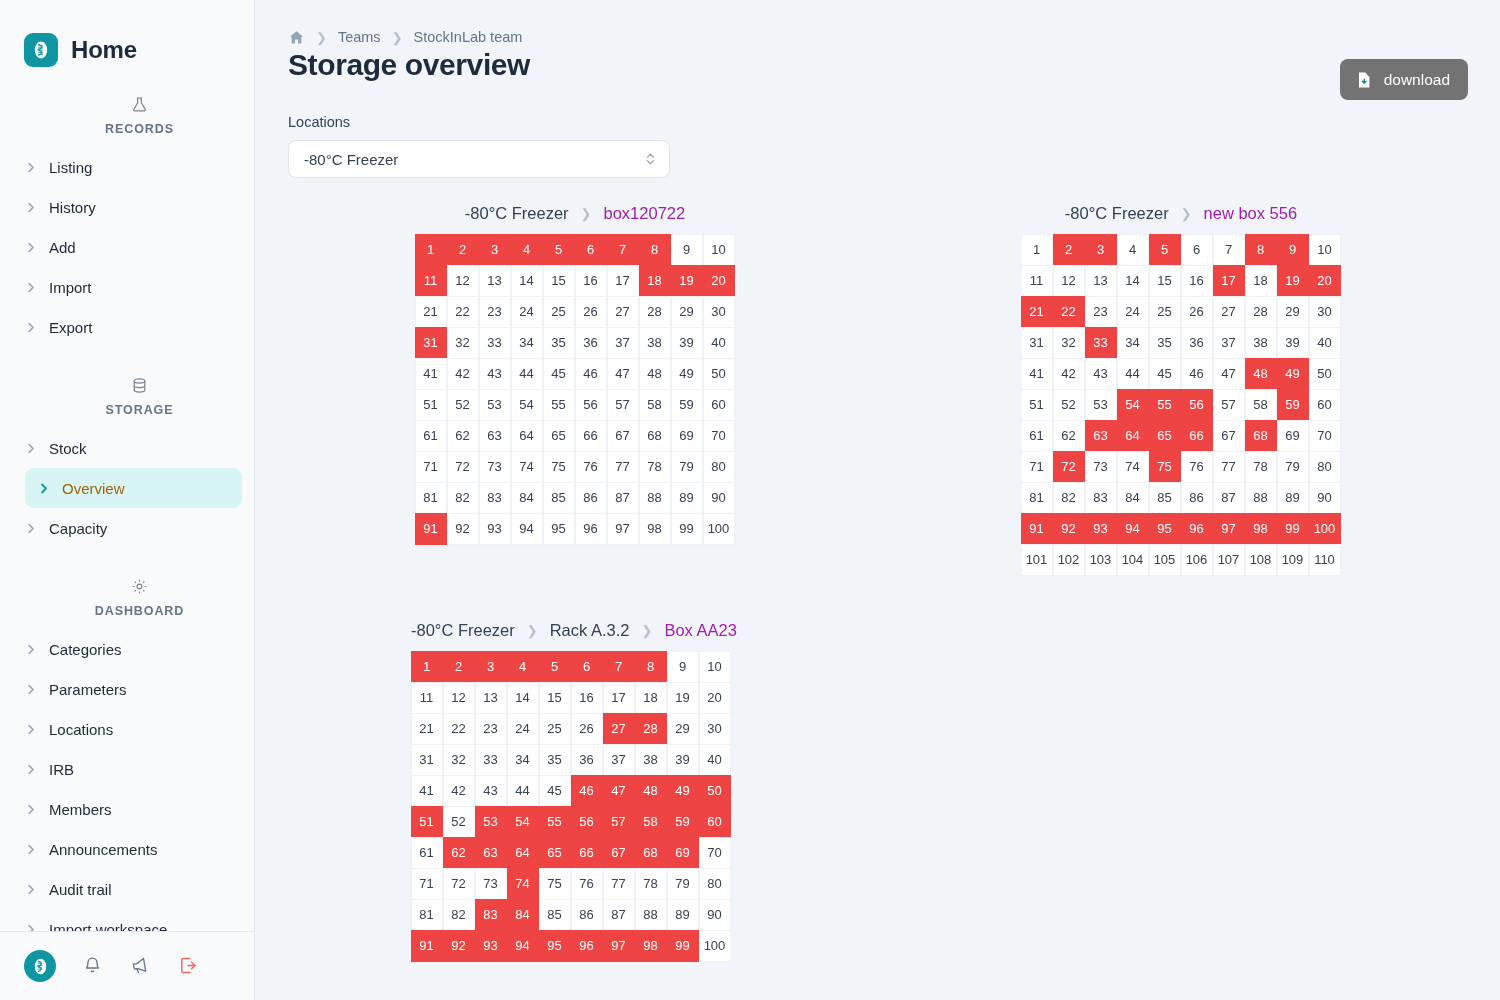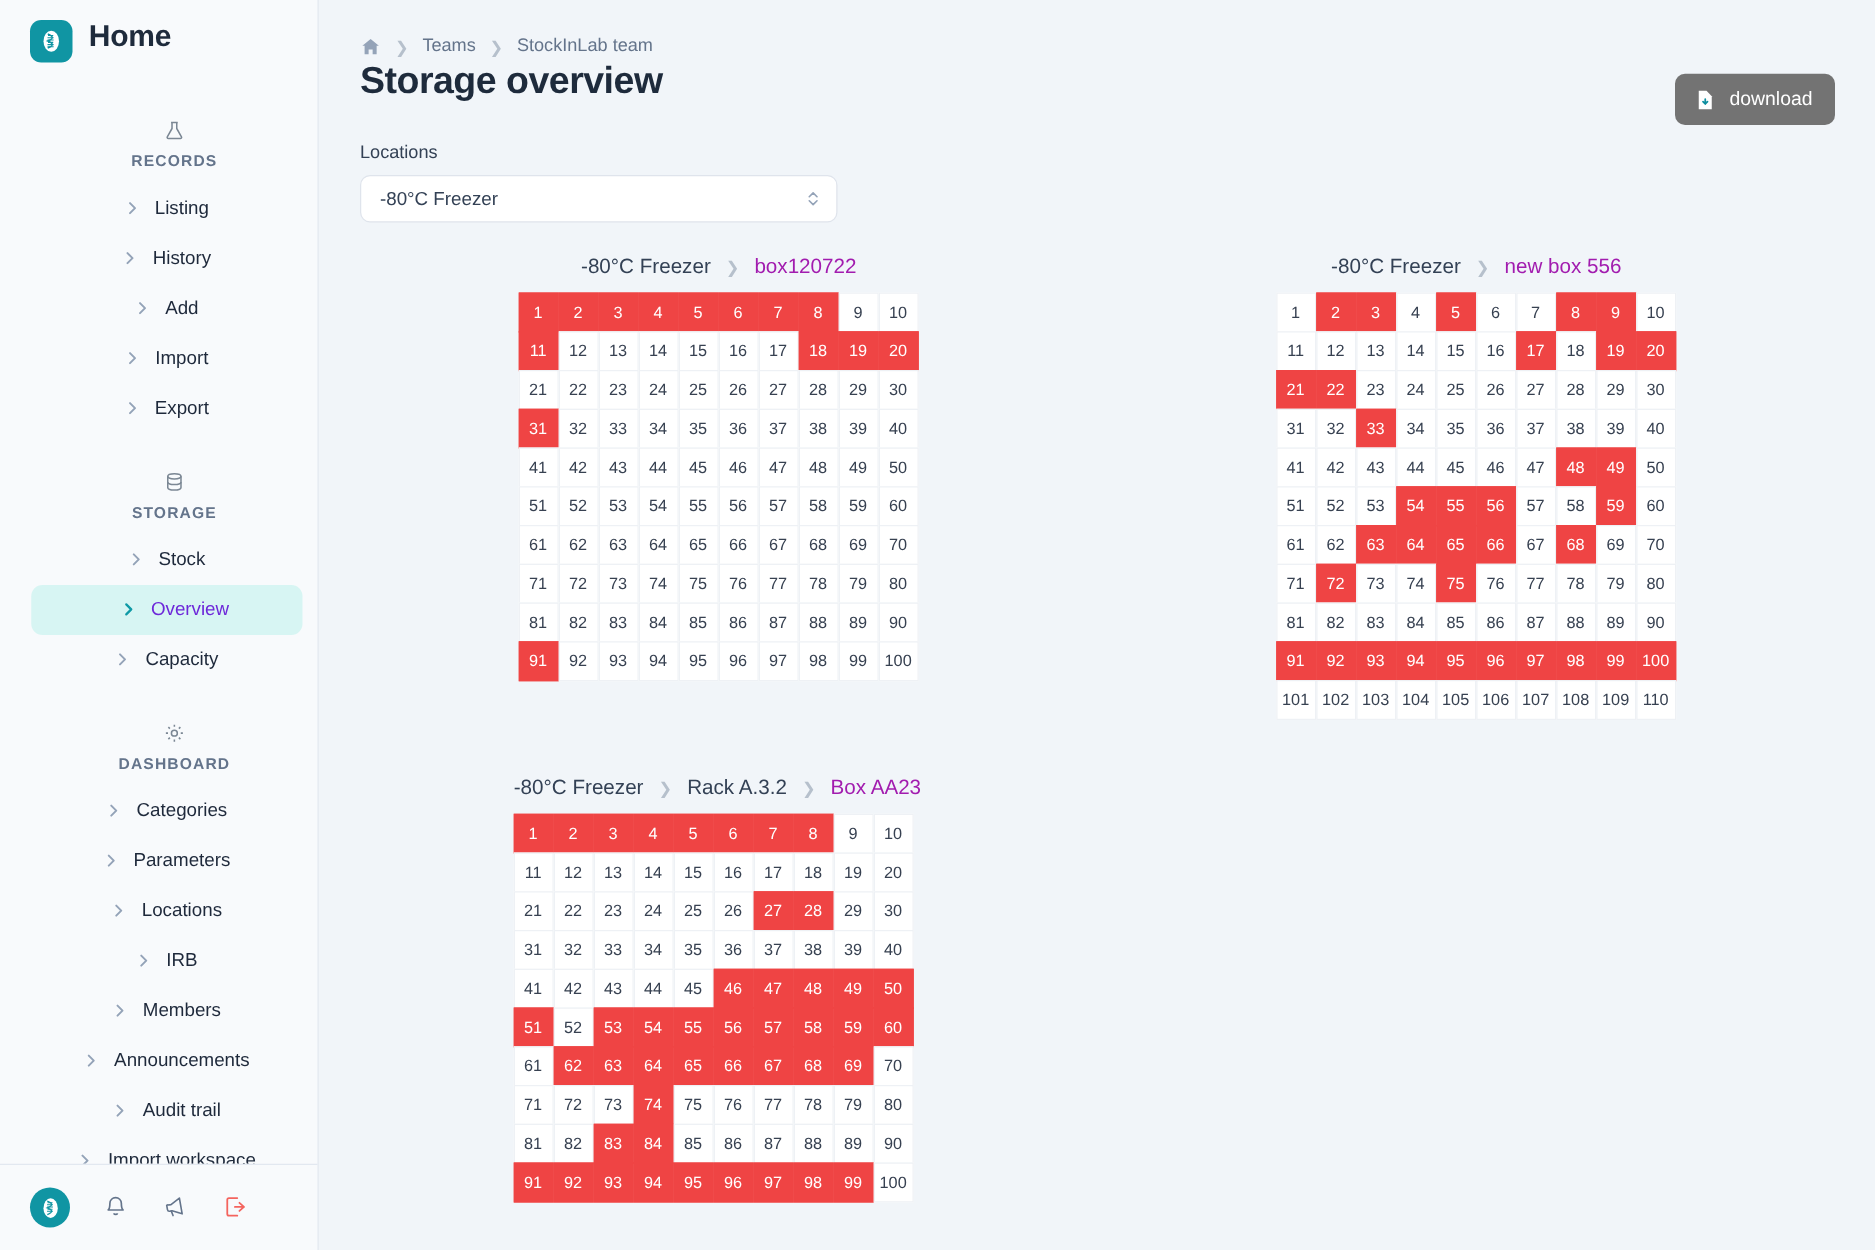--- a/index.html
+++ b/index.html
@@ -16,22 +16,22 @@
   
   .sidebar {
     width: 255px; height: 1000px;
     background: #f8fafc;
     border-right: 1px solid #e2e8f0;
     display: flex; flex-direction: column;
     flex: 0 0 255px;
     position: relative;
   }
   .brand {
-    display: flex; align-items: flex-start; gap: 13px;
-    padding: 16px 0 0 24px;
+    display: flex; align-items: center; gap: 13px;
+    padding: 26px 0 0 24px;
     height: 74px;
   }
   .brand-logo {
     width: 34px; height: 34px; border-radius: 9px;
     background: #1095a3;
     display: flex; align-items: center; justify-content: center;
     flex: 0 0 34px;
   }
   .brand-title {
     font-size: 24px; font-weight: 700; color: #1e2b3c; letter-spacing: -0.2px;
@@ -47,24 +47,23 @@
     flex-direction: column;
   }
   .nav-section .sec-icon { display: flex; width: 17px; height: 17px; flex: 0 0 17px; }
 
   .nav-item {
     display: flex; align-items: center; gap: 13px;
     height: 40px; margin: 0 12px; padding-left: 14px;
     border-radius: 9px;
     color: #1e293b; font-size: 15px;
     cursor: pointer;
-    justify-content: center;
   }
   .nav-item .chev { width: 10px; flex: 0 0 10px; display: flex; }
-  .nav-item.active { background: #d7f5f3; color: #6d28d9; margin-left: 25px; }
+  .nav-item.active { background: #d7f5f3; color: #a16207; margin-left: 25px; }
   .nav-item.active .chev svg { stroke: #0f9aa6; }
 
   .sidebar-footer {
     border-top: 1px solid #e2e8f0;
     height: 70px;
     display: flex; align-items: center; gap: 26px;
     padding-left: 24px;
   }
   .footer-logo {
     width: 32px; height: 32px; border-radius: 50%;

